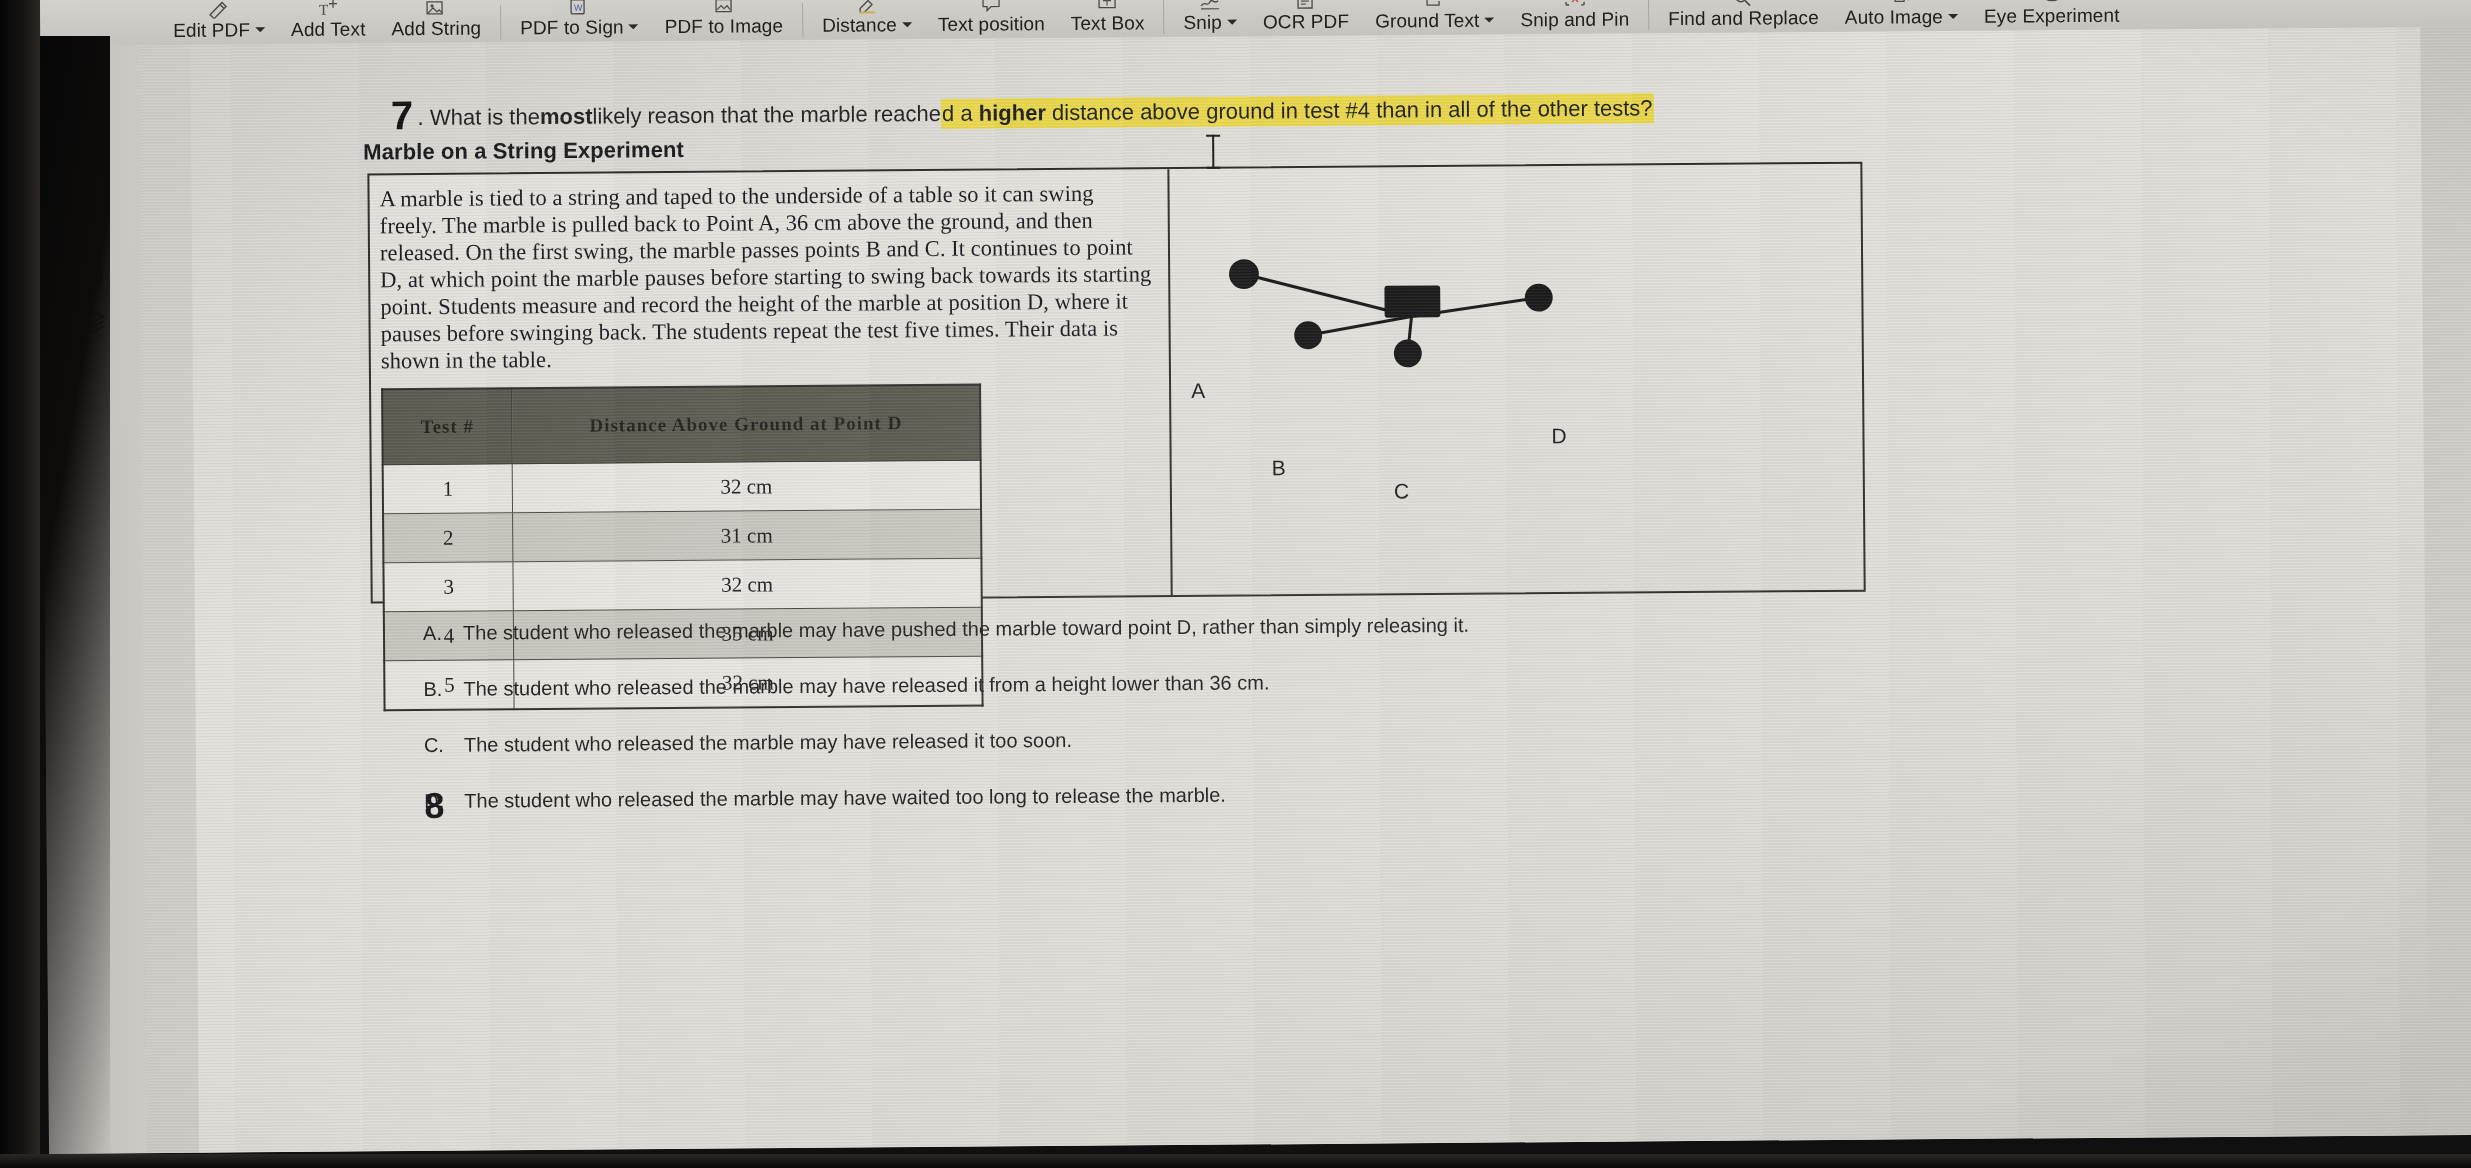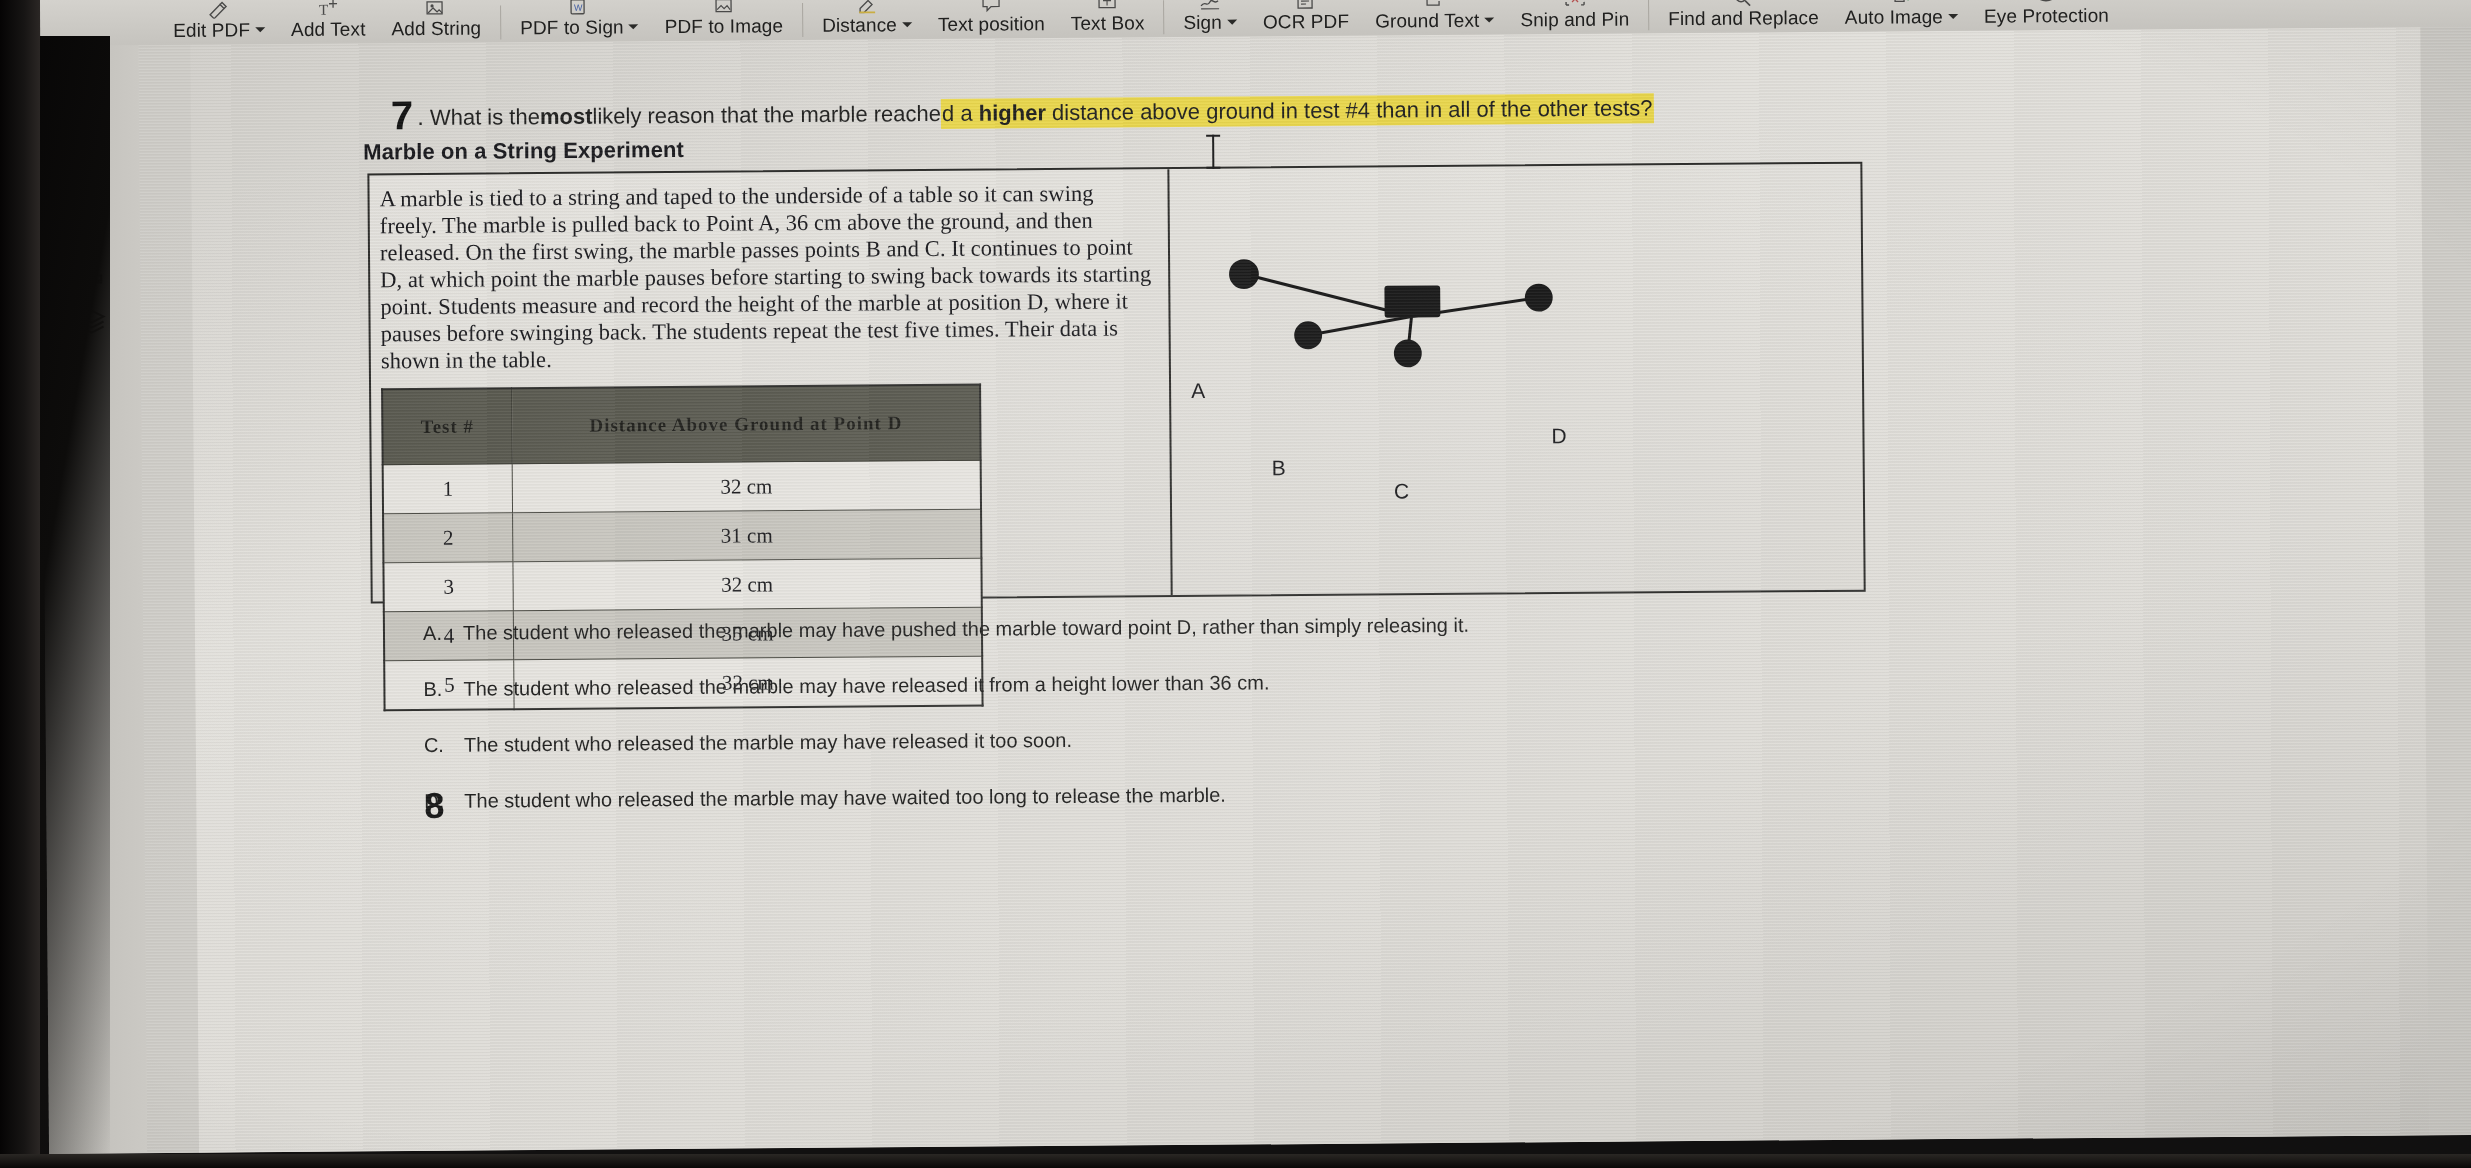--- a/index.html
+++ b/index.html
@@ -328,21 +328,21 @@
       <div class="tb-sep"></div>
 
       <div class="tb-item">
         <span class="tb-ico">
           <svg width="22" height="18" viewBox="0 0 22 18">
               <path d="M2 13 c4 -6 6 2 9 -4 c2 -4 4 3 8 -1" fill="none" stroke="#333" stroke-width="1.4"></path>
               <path d="M2 16 h18" stroke="#333" stroke-width="1.1"></path>
             </svg>
         </span>
         <span class="tb-lbl">
-            <span>Sign</span>
+            <span>Snip</span>
             <i class="caret"></i>
           </span>
       </div>
 
       <div class="tb-item">
         <span class="tb-ico">
           <svg width="22" height="18" viewBox="0 0 22 18">
               <rect x="3" y="2" width="14" height="14" fill="none" stroke="#333" stroke-width="1.3"></rect>
               <path d="M6 6 h8 M6 9 h8 M6 12 h5" stroke="#333" stroke-width="1.1"></path>
             </svg>
@@ -406,21 +406,21 @@
       </div>
 
       <div class="tb-item">
         <span class="tb-ico">
           <svg width="22" height="18" viewBox="0 0 22 18">
               <ellipse cx="11" cy="9" rx="9" ry="5.5" fill="none" stroke="#333" stroke-width="1.3"></ellipse>
               <circle cx="11" cy="9" r="2.6" fill="none" stroke="#333" stroke-width="1.3"></circle>
             </svg>
         </span>
         <span class="tb-lbl">
-            <span>Eye Protection</span>
+            <span>Eye Experiment</span>
           </span>
       </div>
 
     </div>
 
     <div class="rail">
 
       <div class="rail-btn">
         <span>
           <svg width="26" height="30" viewBox="0 0 26 30">

